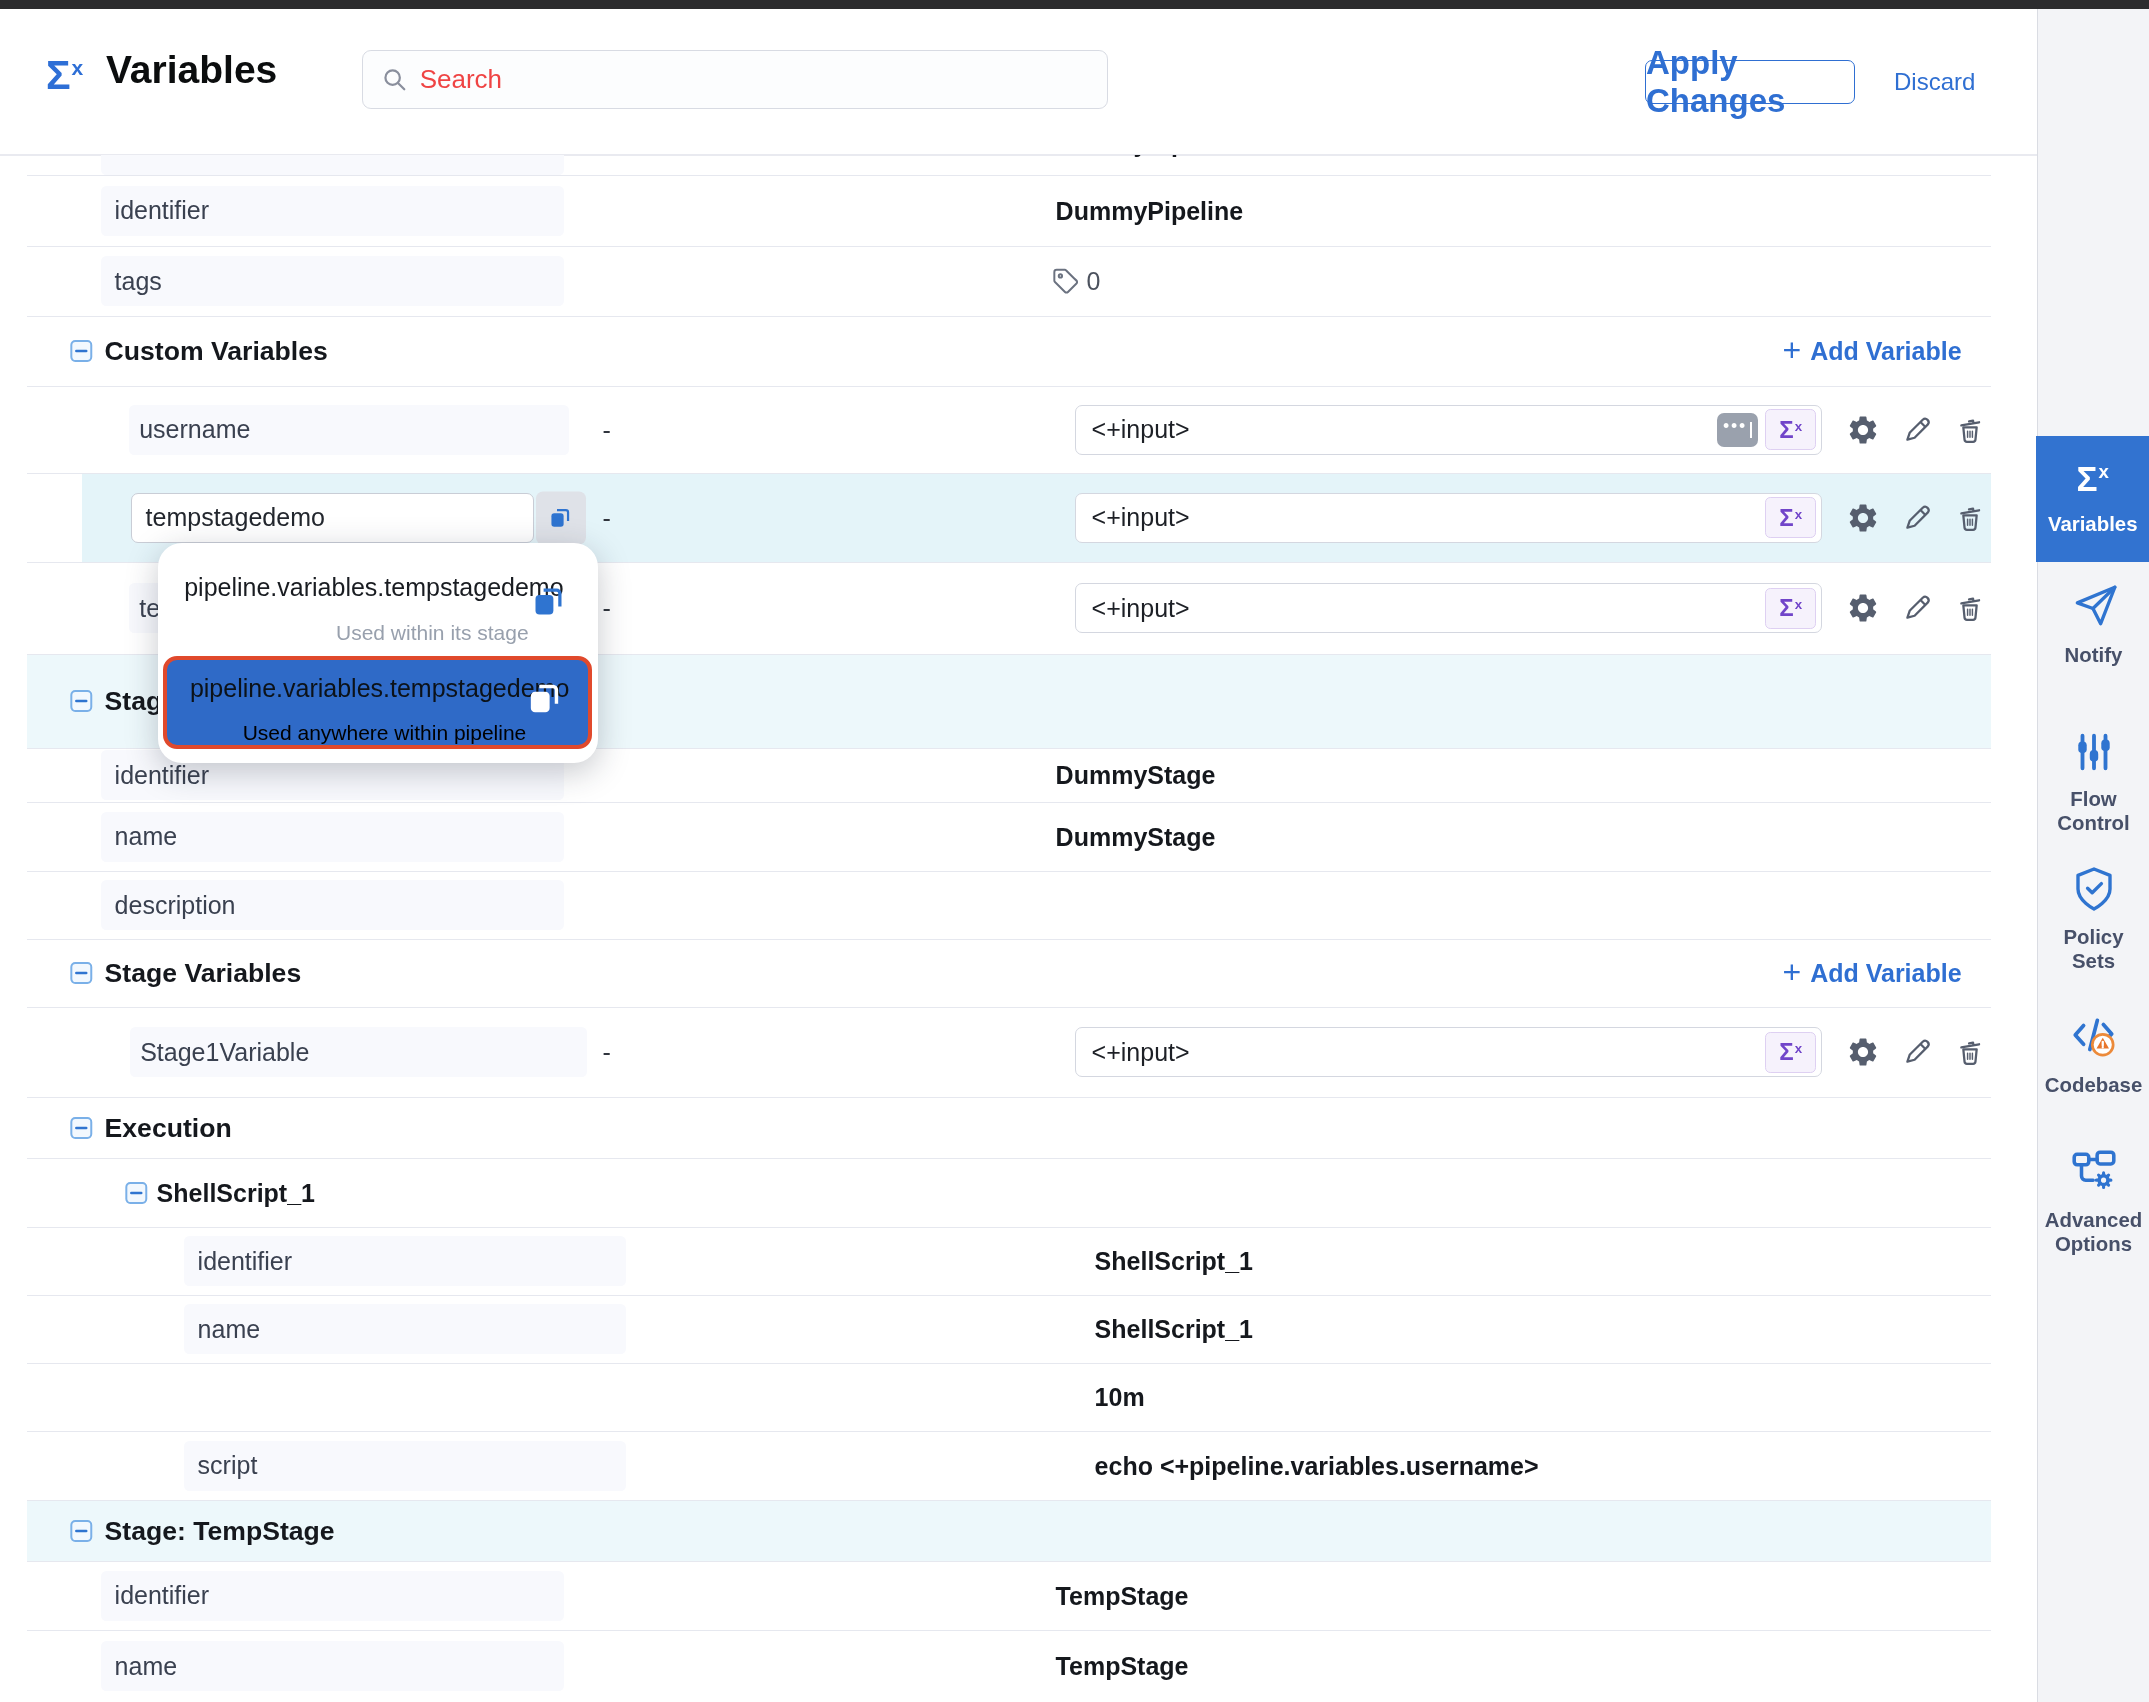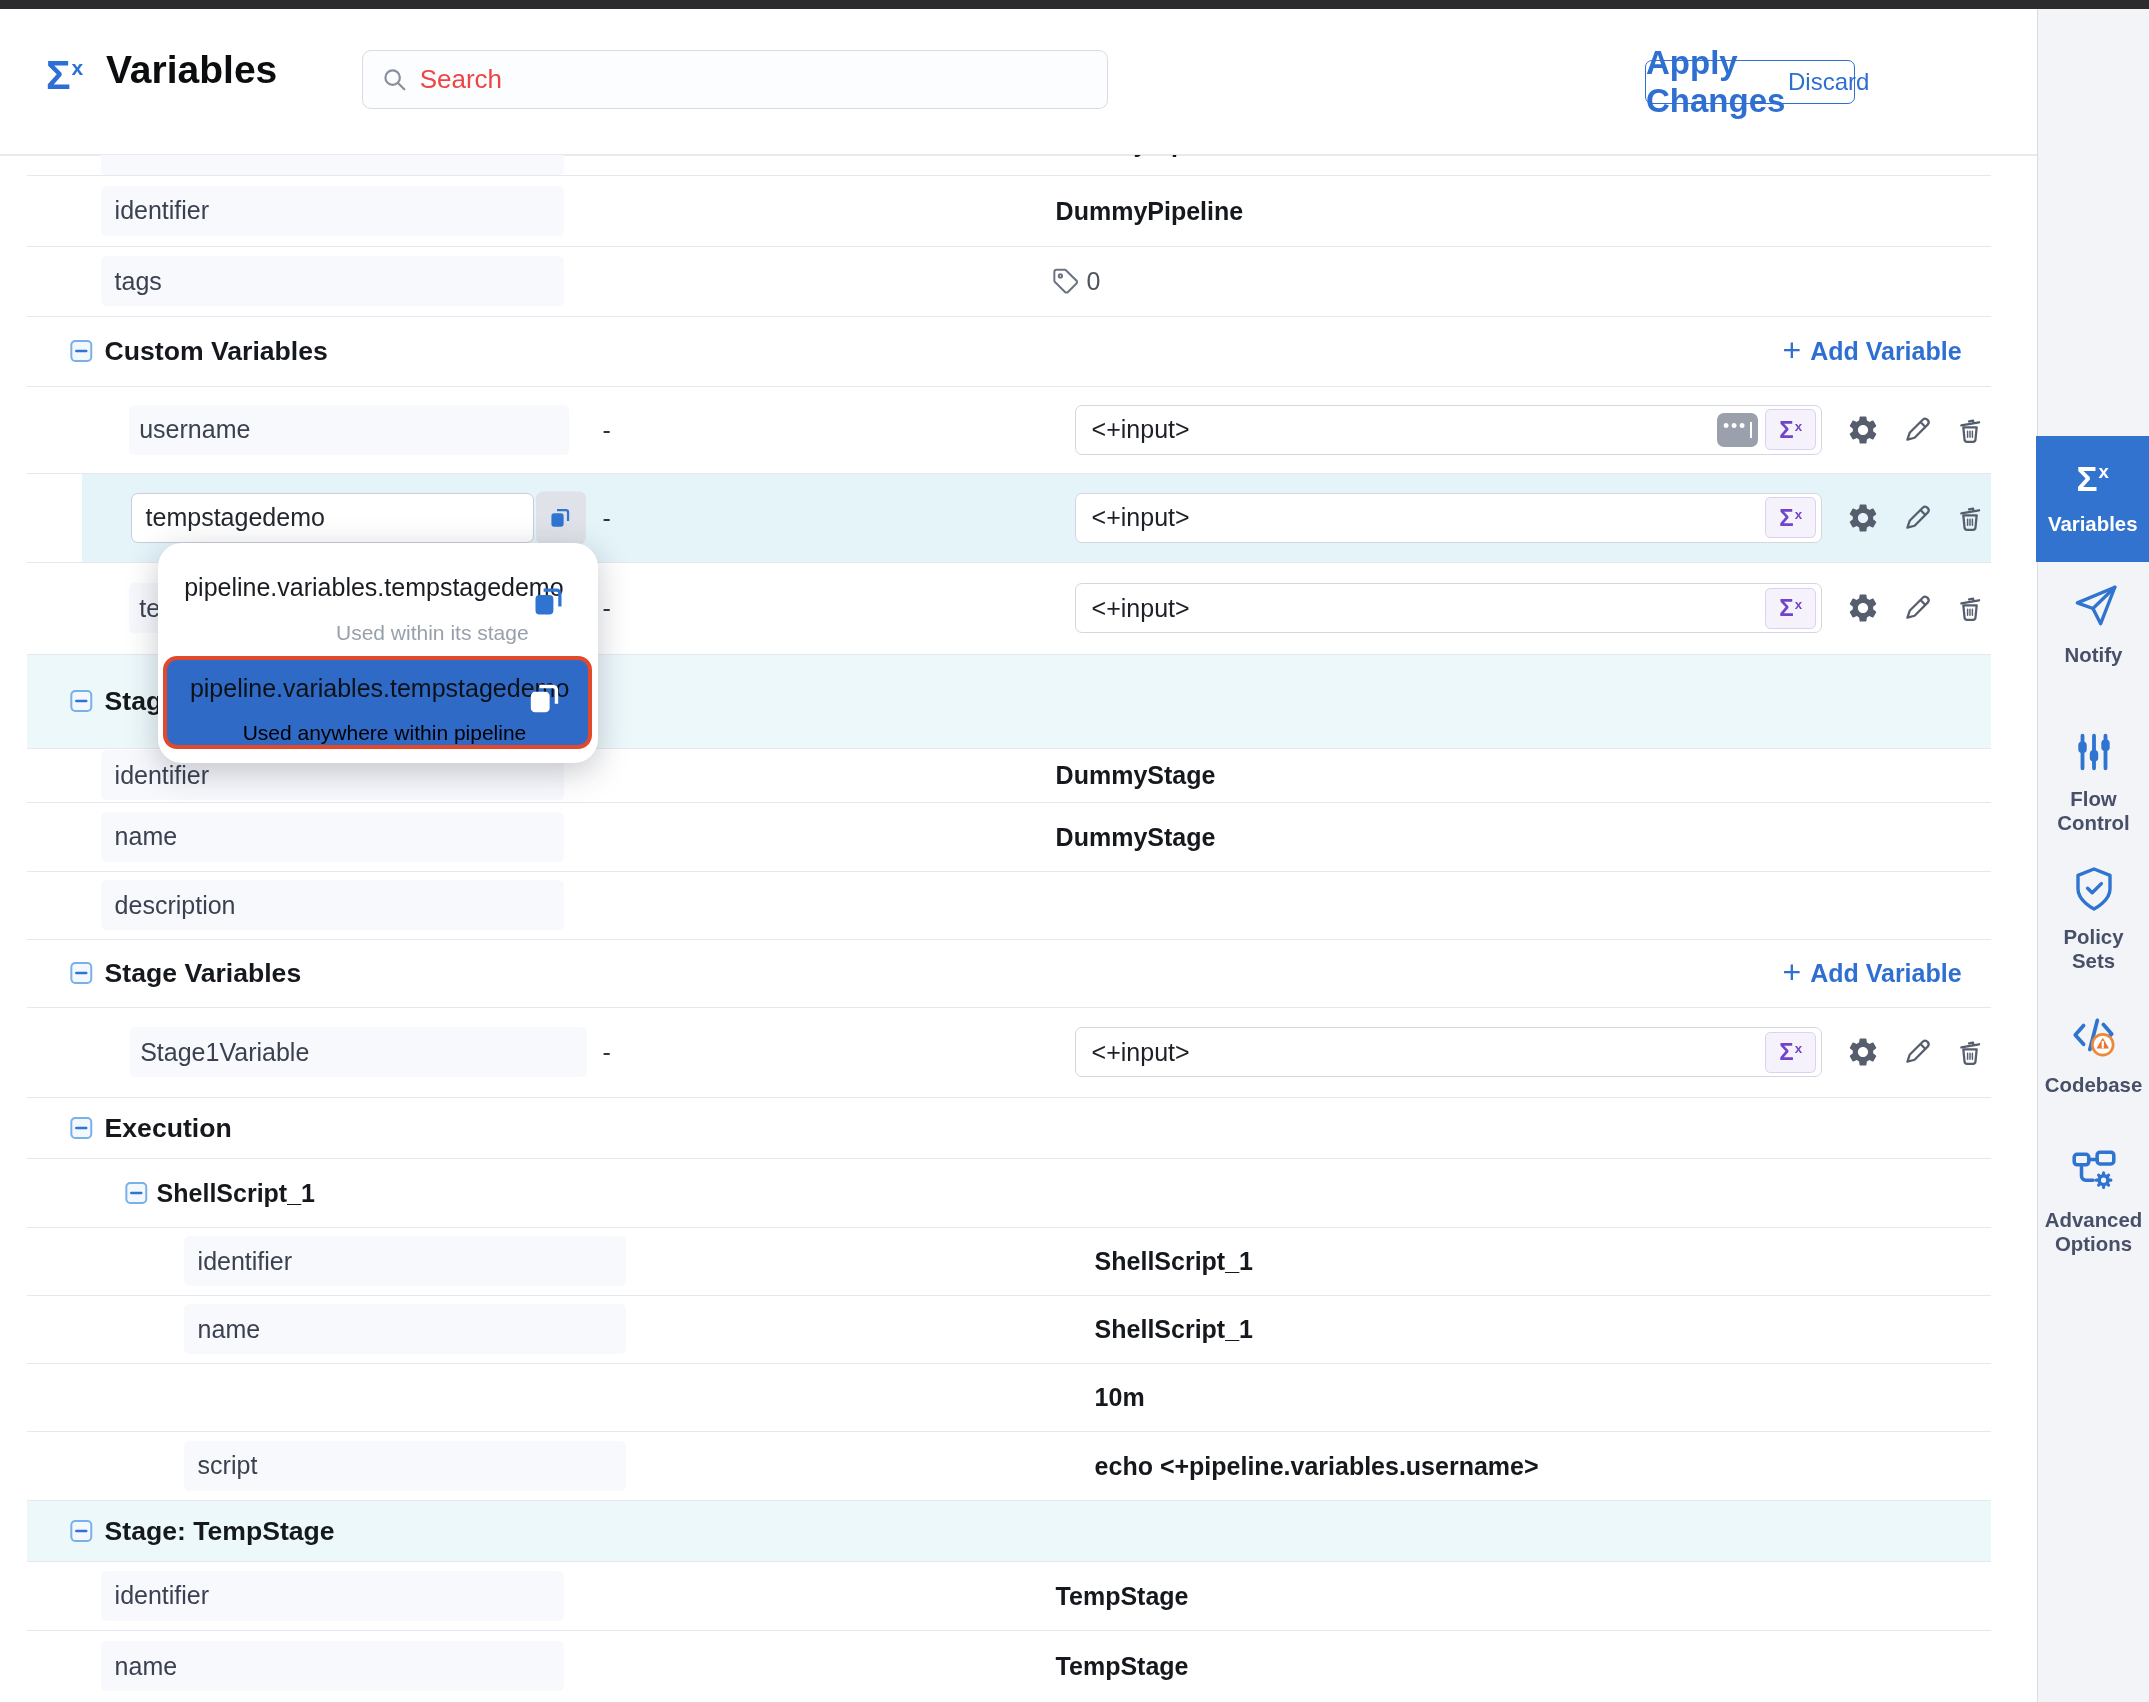--- a/index.html
+++ b/index.html
@@ -17,21 +17,21 @@
   .sigmax .ss{font-size:41px;}
   .sigmax .sx{font-size:21px;margin-top:1.8px;margin-left:0.9px;}
   .page-title{position:absolute;left:106px;top:39px;font-size:39px;font-weight:700;color:#0b0d0e;}
   .search{position:absolute;left:362px;top:41px;width:746px;height:59px;box-sizing:border-box;
           border:1.8px solid #d8dbe3;border-radius:8.9px;background:#fcfdfe;
           display:flex;align-items:center;gap:12.4px;padding:0 17.7px;}
   .search .ph{font-size:26px;color:#ef4444;}
   .btn-apply{position:absolute;left:1645px;top:51px;width:210px;height:44px;box-sizing:border-box;
              border:1.8px solid #2f6fd2;border-radius:7px;background:#fff;color:#2f6fd2;
              font-size:33px;font-weight:600;display:flex;align-items:center;justify-content:center;}
-  .btn-discard{position:absolute;left:1788px;top:51px;height:44px;display:flex;align-items:center;
+  .btn-discard{position:absolute;left:1894px;top:51px;height:44px;display:flex;align-items:center;
                color:#2f6fd2;font-size:24px;font-weight:500;}
 
   
   .content{position:absolute;top:146px;left:26.6px;width:1964px;}
   .row{position:relative;border-bottom:1.8px solid #e6e8ef;box-sizing:border-box;}
   .row.cyan{background:#edf8fb;}
   .hl-band{position:absolute;left:55px;right:0;top:0;bottom:0;background:#e4f4f9;}
   .pill{position:absolute;top:50%;transform:translateY(-50%);height:50px;background:#f8f9fd;
         border-radius:5.3px;display:flex;align-items:center;padding:0 14px;box-sizing:border-box;
         font-size:25px;color:#3a4150;font-weight:500;white-space:nowrap;overflow:hidden;}

